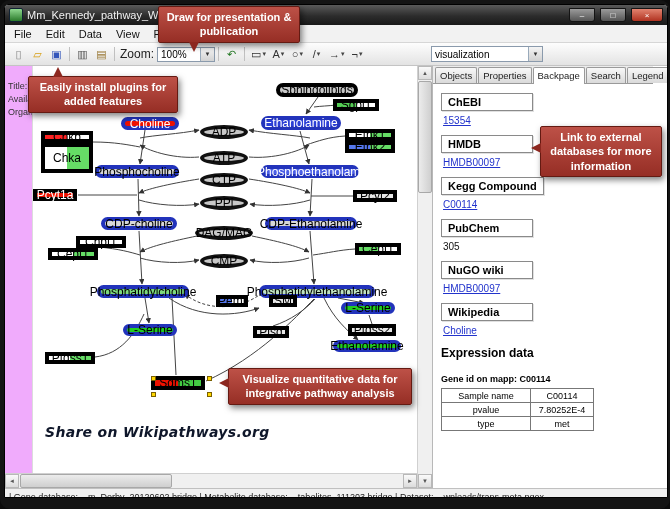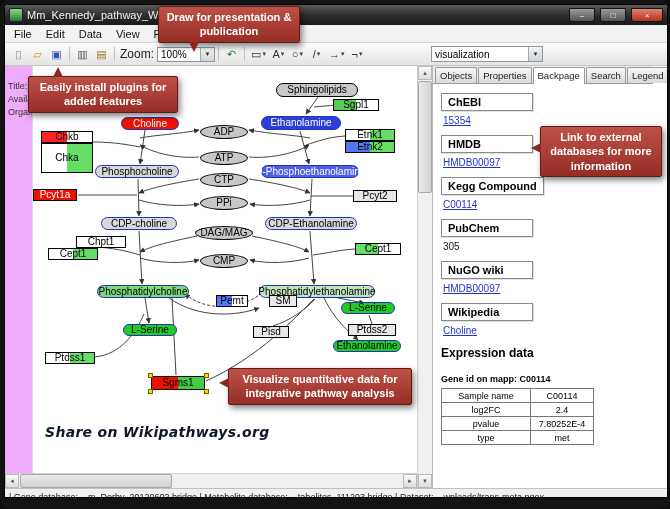--- a/index.html
+++ b/index.html
@@ -28,21 +28,21 @@
   .combo .arrow{width:13px;height:100%;background:linear-gradient(#f4f4f4,#d2d2d2);border-left:1px solid #9ab;display:flex;align-items:center;justify-content:center;font-size:6px;color:#333}
   .zoom-combo{width:58px}
   .vis-combo{position:absolute;left:426px;top:3px;width:112px;height:16px}
 
   .content{position:relative;height:422px;background:#fff}
   .leftstrip{position:absolute;left:0;top:0;width:28px;height:407px;background:#f0abfc;border-right:1px solid #dcdcdc;overflow:hidden;padding-top:14px;box-sizing:border-box}
   .side-label{font-size:9px;color:#333;padding:1px 0 2px 3px;white-space:nowrap}
 
   .canvas{position:absolute;left:28px;top:0;width:384px;height:407px;background:#fff;overflow:hidden}
   .canvas svg{position:absolute;left:0;top:0}
-  .pnode{position:absolute;box-sizing:border-box;border:1px solid #14532d;display:flex;align-items:center;justify-content:center;font-size:10px;line-height:1;background:#fff;color:#000;white-space:nowrap;cursor:default}
+  .pnode{position:absolute;box-sizing:border-box;border:4px solid #14532d;display:flex;align-items:center;justify-content:center;font-size:12px;line-height:1;background:#fff;color:#000;white-space:nowrap;cursor:default}
   .pnode.round{border-radius:7px;border-color:#2233bb}
   .pnode.oval{border-radius:50%;border-color:#111}
   .pnode.gene{border-color:#000}
   .handle{position:absolute;width:5px;height:5px;background:#ffd700;border:1px solid #7a6000;box-sizing:border-box}
   .share-text{position:absolute;left:12px;top:358px;font-size:14px;font-weight:bold;font-style:italic;color:#0f172a;letter-spacing:.3px;font-family:"DejaVu Sans",sans-serif}
 
   .vscroll{position:absolute;left:412px;top:0;width:15px;height:422px;background:#f0f0f0;border-left:1px solid #d0d0d0;display:flex;flex-direction:column;align-items:center;box-sizing:border-box}
   .hscroll{position:absolute;left:0;top:407px;width:412px;height:15px;background:#f0f0f0;border-top:1px solid #d0d0d0;display:flex;align-items:center;box-sizing:border-box}
   .sbtn{width:14px;height:14px;background:linear-gradient(#fafafa,#dcdcdc);border:1px solid #b8b8b8;font-size:6px;color:#555;display:flex;align-items:center;justify-content:center;box-sizing:border-box;flex:0 0 auto}
   .vthumb{width:12px;height:110px;margin-top:1px;background:linear-gradient(90deg,#ececec,#cfcfcf);border:1px solid #a8a8a8;border-radius:2px}
@@ -283,24 +283,20 @@
             </div>
           <div class="expr-title">Expression data</div>
           <div class="gene-id">Gene id on mapp: C00114</div>
           <table class="expr">
               <tbody id="expr-table">
                 <tr>
                   <td>Sample name</td>
                   <td>C00114</td>
                 </tr>
                 <tr>
-                  <td>log2FC</td>
-                  <td>2.4</td>
-                </tr>
-                <tr>
                   <td>pvalue</td>
                   <td>7.80252E-4</td>
                 </tr>
                 <tr>
                   <td>type</td>
                   <td>met</td>
                 </tr>
               </tbody>
             </table>
         </div>

